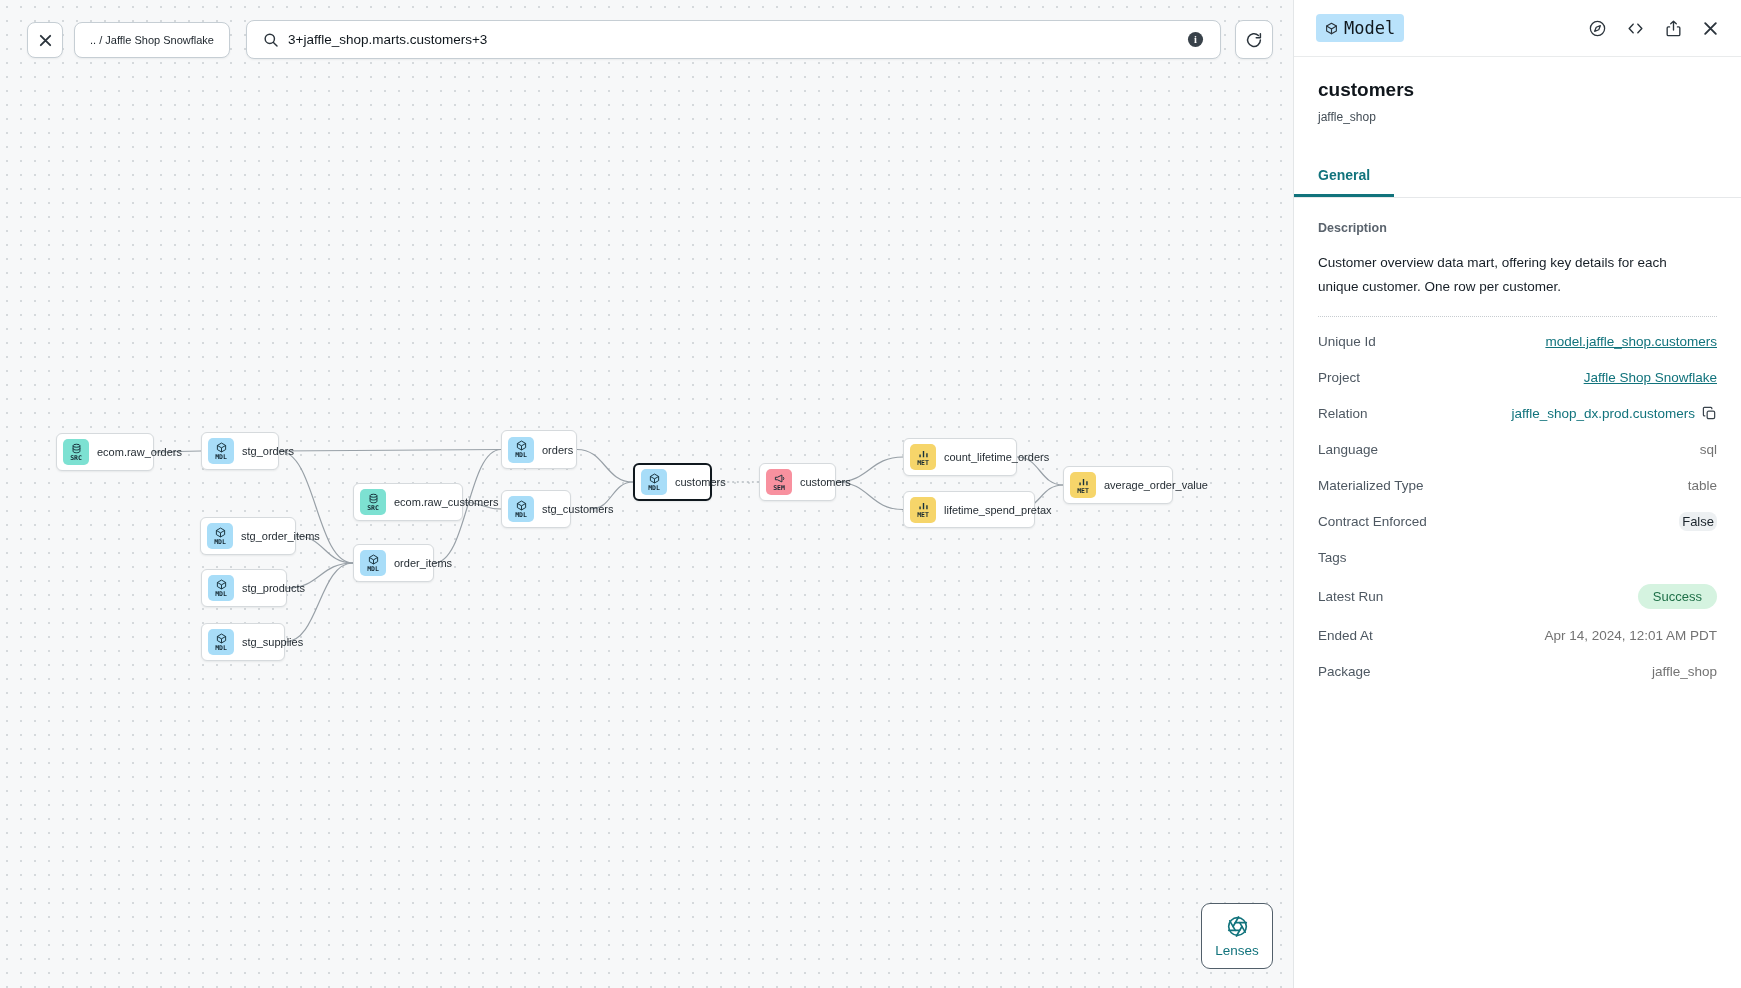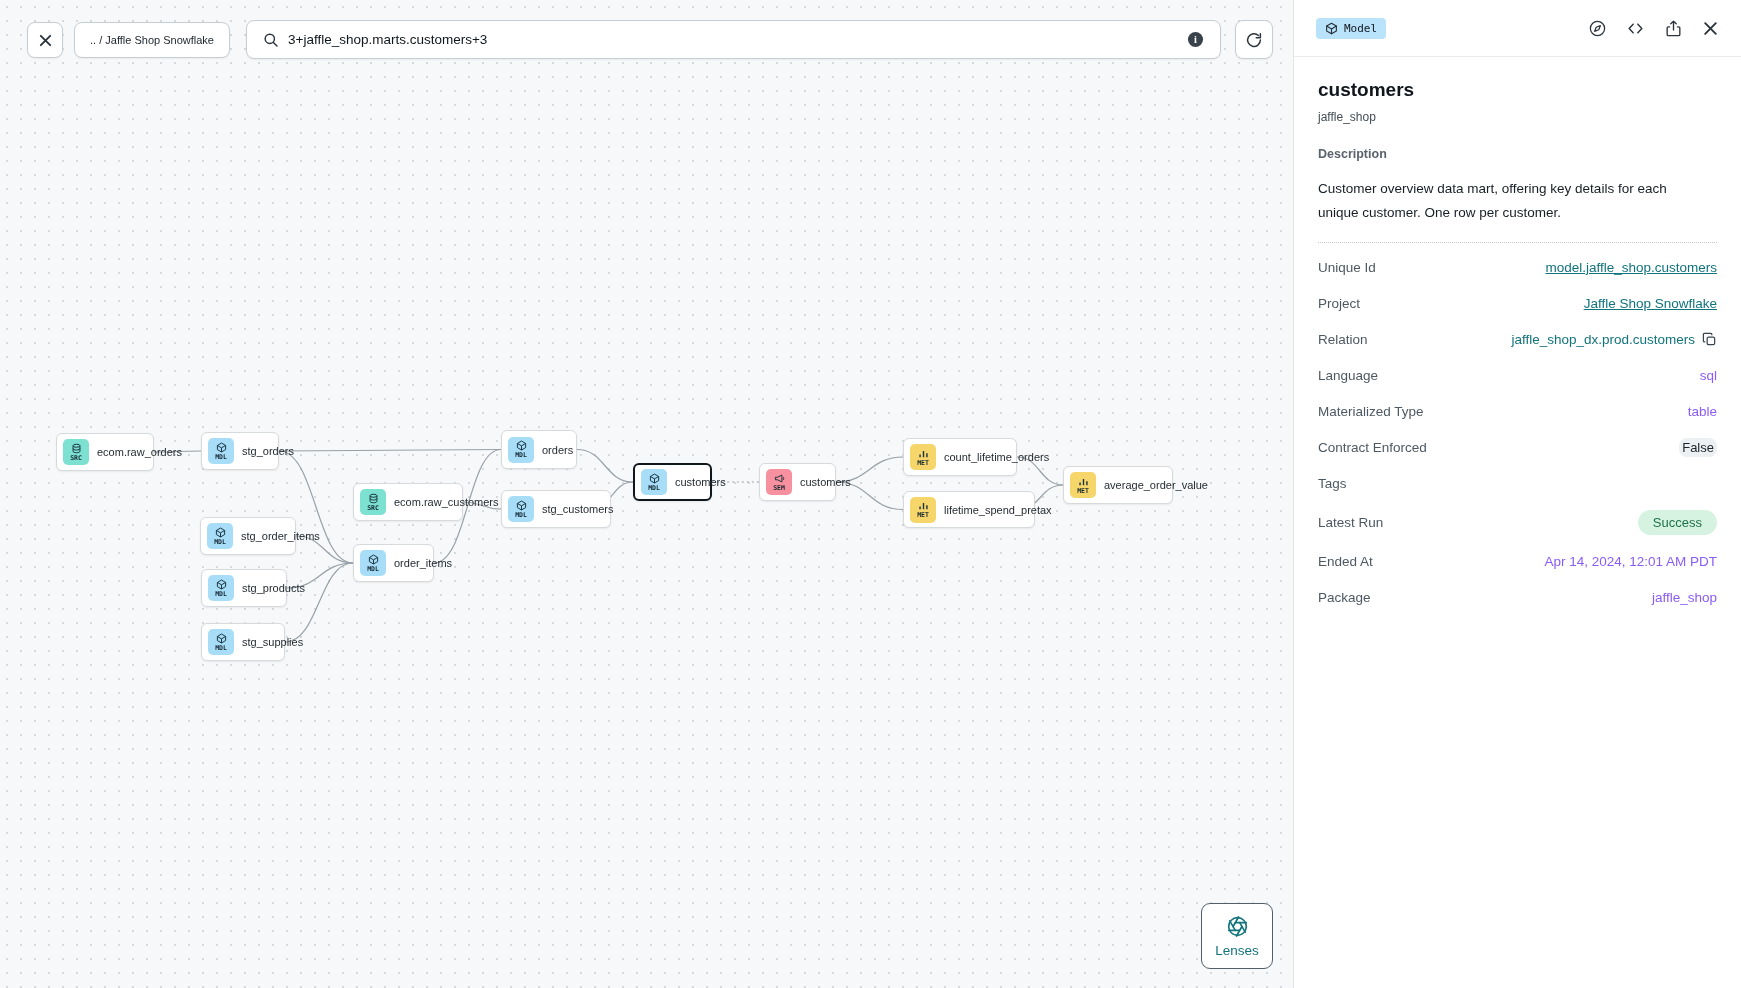--- a/index.html
+++ b/index.html
@@ -62,21 +62,21 @@
     position: absolute; left: 1293px; top: 0; width: 448px; height: 988px;
     background: #fff; border-left: 1px solid #e3e6e8;
   }
   .phead {
     height: 57px; display: flex; align-items: center; justify-content: space-between;
     padding: 0 22px; border-bottom: 1px solid #e9ebec;
   }
   .typebadge {
     display: inline-flex; align-items: center; gap: 6px; background: #b9e2fb;
     border-radius: 4px; padding: 4px 9px; font-family: "DejaVu Sans Mono", monospace;
-    font-size: 11px; color: #10181e;
+    font-size: 17px; color: #10181e;
   }
   .phicons { display: flex; align-items: center; gap: 19px; }
   .phicons .pic { cursor: pointer; display: flex; }
 
   .pbody { padding: 22px 24px 0 24px; }
   .ptitle { font-size: 19px; font-weight: bold; color: #10161c; }
   .psub { font-size: 12px; color: #424c55; margin-top: 9px; }
 
   .tabs { margin: 42px -24px 0 -24px; border-bottom: 1px solid #e6e8ea; }
   .tab {
@@ -84,21 +84,21 @@
     color: #11737c; border-bottom: 3px solid #11737c; cursor: pointer;
   }
 
   .seclabel { margin-top: 23px; font-size: 12.5px; font-weight: bold; color: #5a636d; }
   .desc { margin-top: 16px; font-size: 13.5px; line-height: 24px; color: #161e26; max-width: 390px; }
   .dotsep { margin: 17px 0 6px 0; border: none; border-top: 1px dotted #c7ccd0; }
 
   .drow { display: flex; align-items: center; justify-content: space-between; padding: 8.5px 0; min-height: 36px; }
   .dlabel { font-size: 13.5px; color: #4e5862; }
   .dval { display: flex; align-items: center; gap: 7px; }
-  .dvalue { font-size: 13.5px; color: #8b5cf6; }
+  .dvalue { font-size: 13.5px; color: #737373; }
   .dlink { font-size: 13.5px; color: #11737c; text-decoration: underline; cursor: pointer; }
   .dteal { font-size: 13.5px; color: #11737c; }
   .copybtn { display: flex; cursor: pointer; }
   .dbadge { font-size: 13px; color: #1b242c; background: #edf0f2; border-radius: 8px; padding: 2px 3px; }
   .dpill { font-size: 13px; color: #1e7048; background: #d5f3e0; border-radius: 999px; padding: 5px 15px; }
 </style>
 </head>
 <body>
 
 <div class="canvas">
@@ -195,21 +195,21 @@
       <div class="node" style="left: 501px; top: 430px; width: 76px; height: 39px;">
         <span class="nodeicon" style="background:#a8ddf8">
           <svg width="11" height="11" viewBox="0 0 16 16">
             <path d="M8 1.5 14 5v6L8 14.5 2 11V5z"></path>
             <path d="M2 5l6 3.5L14 5M8 8.5v6"></path>
           </svg>
           <span class="kindlabel">MDL</span>
         </span>
         <span class="nodelabel">orders</span>
       </div>
-      <div class="node" style="left: 501px; top: 490px; width: 110px; height: 38px;">
+      <div class="node" style="left: 501px; top: 490px; width: 70px; height: 38px;">
         <span class="nodeicon" style="background:#a8ddf8">
           <svg width="11" height="11" viewBox="0 0 16 16">
             <path d="M8 1.5 14 5v6L8 14.5 2 11V5z"></path>
             <path d="M2 5l6 3.5L14 5M8 8.5v6"></path>
           </svg>
           <span class="kindlabel">MDL</span>
         </span>
         <span class="nodelabel">stg_customers</span>
       </div>
       <div class="node selected" style="left: 633px; top: 463px; width: 79px; height: 38px;">
@@ -334,20 +334,23 @@
             <path d="M3 3l10 10M13 3L3 13"></path>
           </svg>
       </span>
     </span>
   </div>
 
   <div class="pbody">
     <div class="ptitle">customers</div>
     <div class="psub">jaffle_shop</div>
 
+    <div class="tabs">
+      <span class="tab">General</span>
+    </div>
 
     <div class="seclabel">Description</div>
     <div class="desc">Customer overview data mart, offering key details for each unique customer. One row per customer.</div>
     <hr class="dotsep">
 
     <div>
         <div class="drow">
           <span class="dlabel">Unique Id</span>
           <span class="dval">
             <a class="dlink">model.jaffle_shop.customers</a>

